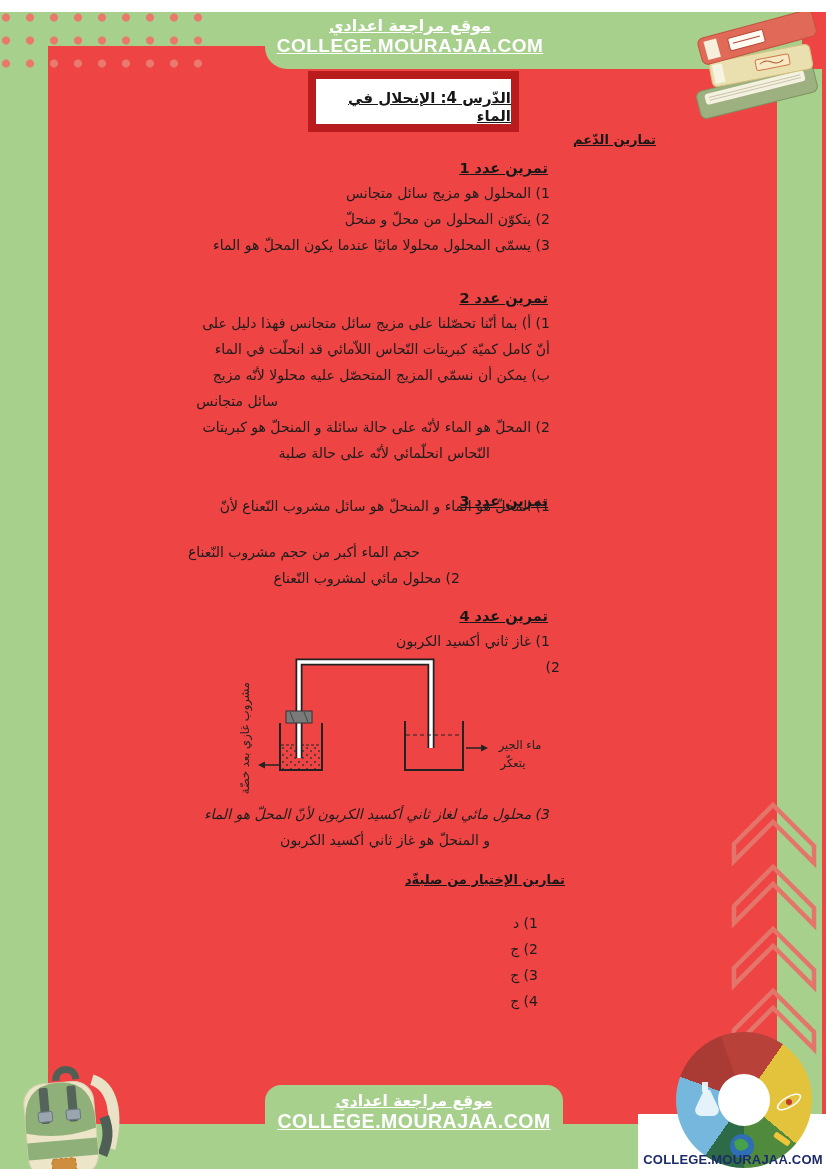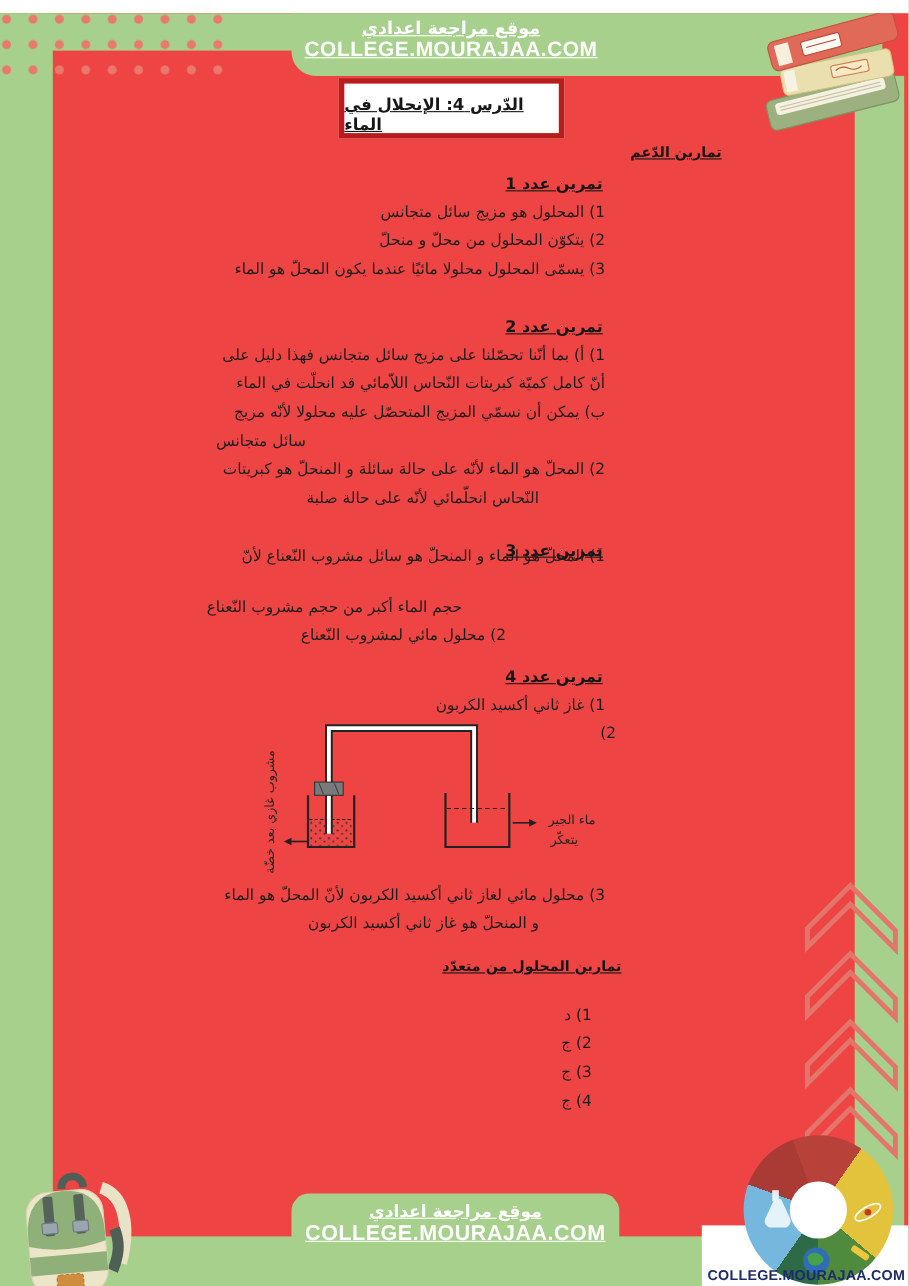--- a/index.html
+++ b/index.html
@@ -7,22 +7,22 @@
         font-family:"DejaVu Sans",sans-serif;}
   .band{position:absolute;background:#a7d08d;}
   .dots{position:absolute;left:-6px;top:-6px;width:214px;height:66px;
         background-image:radial-gradient(circle,#e8796c 3.5px,rgba(0,0,0,0) 4.6px);
         background-size:24px 23px;}
   .hdr-text{position:absolute;left:250px;top:4px;width:320px;text-align:center;color:#fff;}
   .ftr-text{position:absolute;left:264px;top:1080px;width:300px;text-align:center;color:#fff;}
   .site-ar{font-size:16px;font-weight:bold;text-decoration:underline;direction:rtl;}
   .site-url{font-size:19px;font-weight:bold;text-decoration:underline;letter-spacing:.5px;
             font-family:"Liberation Sans",sans-serif;}
-  .titlebox{position:absolute;left:308px;top:59px;width:195px;height:45px;border:5px solid #b91c1c;
-            background:#fff;text-align:left;}
+  .titlebox{position:absolute;left:308px;top:59px;width:195px;height:45px;border:8px solid #b91c1c;
+            background:#fff;text-align:right;}
   .titlebox .t{margin-top:10px;font-size:15px;font-weight:bold;text-decoration:underline;direction:rtl;color:#171717;}
   .line{position:absolute;direction:rtl;white-space:nowrap;font-size:14px;color:#1c1c1c;text-align:center;}
   .exh{position:absolute;direction:rtl;white-space:nowrap;font-size:14.5px;font-weight:bold;
        text-decoration:underline;color:#171717;}
   .sech{position:absolute;direction:rtl;white-space:nowrap;font-size:13px;font-weight:bold;
         text-decoration:underline;color:#171717;}
   svg{position:absolute;overflow:visible;}
   .whitecorner{position:absolute;left:638px;top:1102px;width:188px;height:67px;background:#fff;}
   .logo{position:absolute;left:676px;top:1020px;width:136px;height:136px;border-radius:50%;
         background:conic-gradient(from -20deg,#b8413a 0 55deg,#e3c23c 55deg 150deg,#4f8a3d 150deg 200deg,
@@ -125,24 +125,24 @@
     <line x1="46" y1="117" x2="30" y2="117" stroke="#222" stroke-width="1.5"></line>
     <polygon points="25,117 32,113.5 32,120.5" fill="#222"></polygon>
     <line x1="233" y1="100" x2="250" y2="100" stroke="#222" stroke-width="1.5"></line>
     <polygon points="255,100 248,96.5 248,103.5" fill="#222"></polygon>
 
     <text class="diag-label" transform="translate(16,34) rotate(-90)">مشروب غازي بعد خضّة</text>
     <text class="diag-label" x="287" y="101" text-anchor="middle">ماء الجير</text>
     <text class="diag-label" x="280" y="119" text-anchor="middle">يتعكّر</text>
   </svg>
 
-  <div class="line" style="top:794px;right:276px;">3) محلول مائي لغاز ثاني أكسيد الكربون لأنّ المحلّ هو الماء</div>
+  <div class="line" style="top:794px;right:276px;font-style:italic;">3) محلول مائي لغاز ثاني أكسيد الكربون لأنّ المحلّ هو الماء</div>
   <div class="line" style="top:820px;right:336px;">و المنحلّ هو غاز ثاني أكسيد الكربون</div>
 
-  <div class="sech" style="top:860px;right:261px;">تمارين المحلول من متعدّد</div>
+  <div class="sech" style="top:860px;right:261px;">تمارين الإختيار من صلبةّد</div>
   <div class="line" style="top:903px;right:288px;">1) د</div>
   <div class="line" style="top:929px;right:288px;">2) ج</div>
   <div class="line" style="top:955px;right:288px;">3) ج</div>
   <div class="line" style="top:981px;right:288px;">4) ج</div>
 
   <svg style="left:726px;top:782px;" width="96" height="262" viewBox="0 0 96 262">
     <g fill="none" stroke="#e4756b" stroke-width="4.5" stroke-linejoin="miter">
       <path d="M8,50 L47,11 L88,52 L88,69 L47,28 L8,67 Z"></path>
       <path transform="translate(0,62)" d="M8,50 L47,11 L88,52 L88,69 L47,28 L8,67 Z"></path>
       <path transform="translate(0,124)" d="M8,50 L47,11 L88,52 L88,69 L47,28 L8,67 Z"></path>

